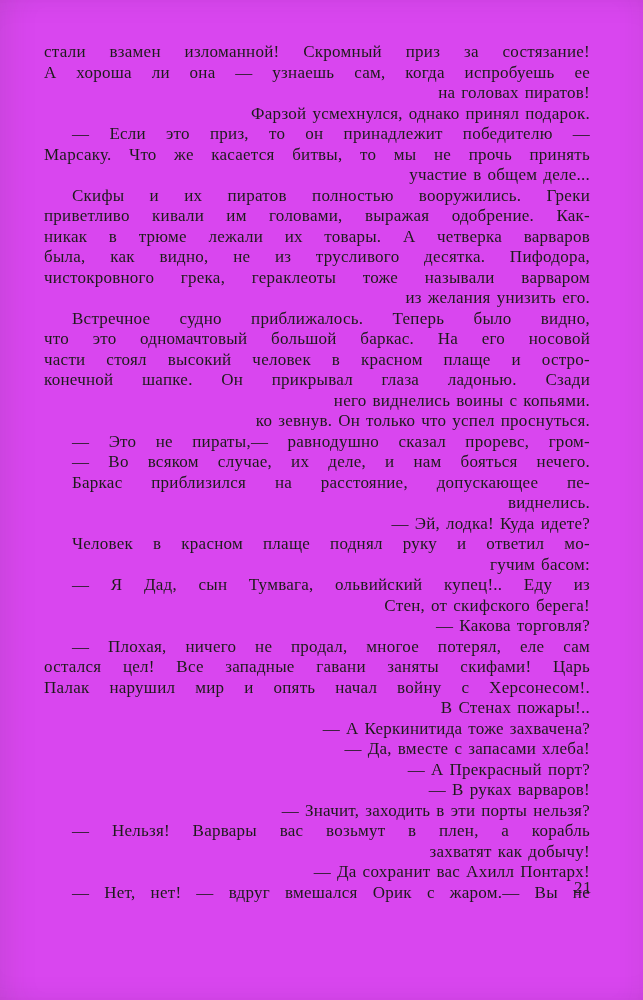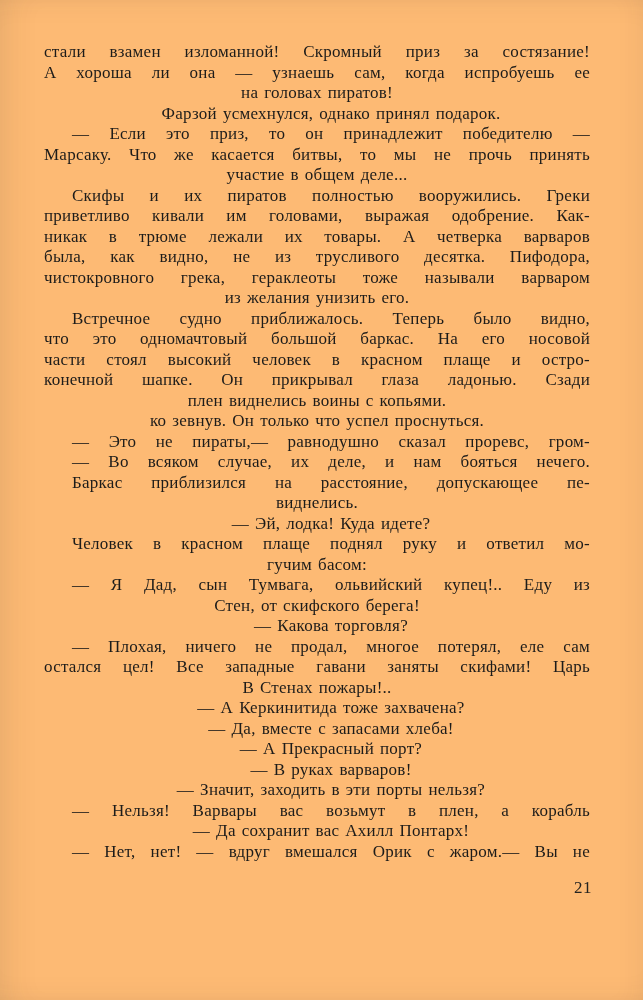--- a/index.html
+++ b/index.html
@@ -4,21 +4,21 @@
 <style>
   html, body {
     margin: 0;
     padding: 0;
     background: #e9e8e4;
   }
   .book-page {
     position: relative;
     width: 643px;
     height: 1000px;
-    background: #fdba74;
+    background: #d946ef;
     overflow: hidden;
     box-shadow:
       inset 28px 0 34px -24px rgba(60,55,45,0.13),
       inset -20px 0 30px -22px rgba(60,55,45,0.09),
       inset 0 24px 30px -24px rgba(60,55,45,0.07),
       inset 0 -24px 30px -24px rgba(60,55,45,0.07);
     font-family: "Liberation Serif", "DejaVu Serif", serif;
     color: #1d1c1a;
   }
   .text-block {
@@ -26,21 +26,21 @@
     left: 44px;
     top: 42px;
     width: 546px;
     font-size: 17px;
     line-height: 20.5px;
     letter-spacing: 0.015em;
     word-spacing: 1.5px;
   }
   .paragraph { margin: 0; }
   .text-line {
-    text-align: center;
+    text-align: right;
     white-space: normal;
   }
   .text-line.j {
     text-align: justify;
     text-align-last: justify;
   }
   .text-line.indent {
     padding-left: 28px;
   }
   .page-number {
@@ -77,21 +77,21 @@
         <div class="text-line j">никак в трюме лежали их товары. А четверка варваров</div>
         <div class="text-line j">была, как видно, не из трусливого десятка. Пифодора,</div>
         <div class="text-line j">чистокровного грека, гераклеоты тоже называли варваром</div>
         <div class="text-line">из желания унизить его.</div>
       </div>
       <div class="paragraph">
         <div class="text-line j indent">Встречное судно приближалось. Теперь было видно,</div>
         <div class="text-line j">что это одномачтовый большой баркас. На его носовой</div>
         <div class="text-line j">части стоял высокий человек в красном плаще и остро-</div>
         <div class="text-line j">конечной шапке. Он прикрывал глаза ладонью. Сзади</div>
-        <div class="text-line">плен виднелись воины с копьями.</div>
+        <div class="text-line">него виднелись воины с копьями.</div>
       </div>
       <div class="paragraph">
         <div class="text-line">ко зевнув. Он только что успел проснуться.</div>
         <div class="text-line j indent">— Это не пираты,— равнодушно сказал проревс, гром-</div>
       </div>
       <div class="paragraph">
         <div class="text-line j indent">— Во всяком случае, их деле, и нам бояться нечего.</div>
       </div>
       <div class="paragraph">
         <div class="text-line j indent">Баркас приблизился на расстояние, допускающее пе-</div>
@@ -107,39 +107,41 @@
       <div class="paragraph">
         <div class="text-line j indent">— Я Дад, сын Тумвага, ольвийский купец!.. Еду из</div>
         <div class="text-line">Стен, от скифского берега!</div>
       </div>
       <div class="paragraph">
         <div class="text-line indent">— Какова торговля?</div>
       </div>
       <div class="paragraph">
         <div class="text-line j indent">— Плохая, ничего не продал, многое потерял, еле сам</div>
         <div class="text-line j">остался цел! Все западные гавани заняты скифами! Царь</div>
+        <div class="text-line j">Палак нарушил мир и опять начал войну с Херсонесом!.</div>
         <div class="text-line">В Стенах пожары!..</div>
       </div>
       <div class="paragraph">
         <div class="text-line indent">— А Керкинитида тоже захвачена?</div>
       </div>
       <div class="paragraph">
         <div class="text-line indent">— Да, вместе с запасами хлеба!</div>
       </div>
       <div class="paragraph">
         <div class="text-line indent">— А Прекрасный порт?</div>
       </div>
       <div class="paragraph">
         <div class="text-line indent">— В руках варваров!</div>
       </div>
       <div class="paragraph">
         <div class="text-line indent">— Значит, заходить в эти порты нельзя?</div>
       </div>
       <div class="paragraph">
         <div class="text-line j indent">— Нельзя! Варвары вас возьмут в плен, а корабль</div>
+        <div class="text-line">захватят как добычу!</div>
       </div>
       <div class="paragraph">
         <div class="text-line indent">— Да сохранит вас Ахилл Понтарх!</div>
       </div>
       <div class="paragraph">
         <div class="text-line j indent">— Нет, нет! — вдруг вмешался Орик с жаром.— Вы не</div>
       </div>
     </div>
   <div class="page-number">21</div>
 </div>

